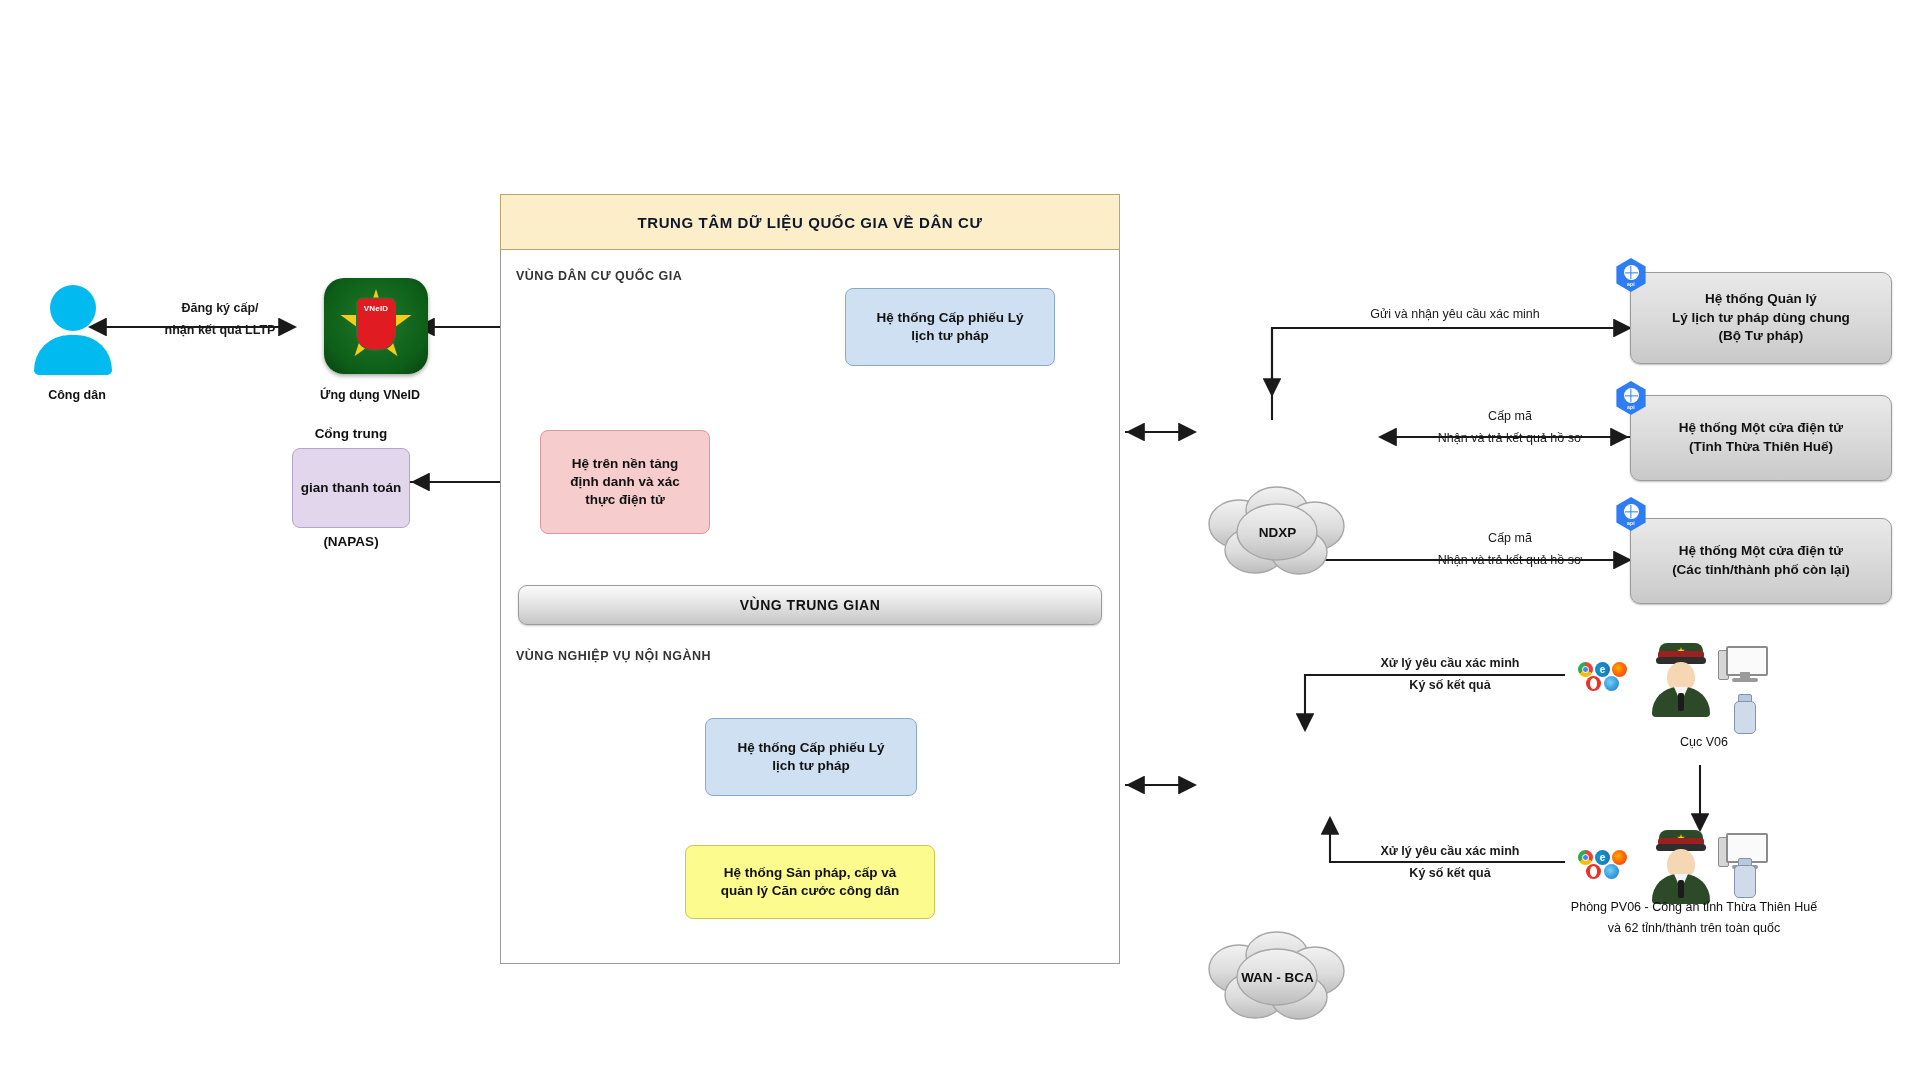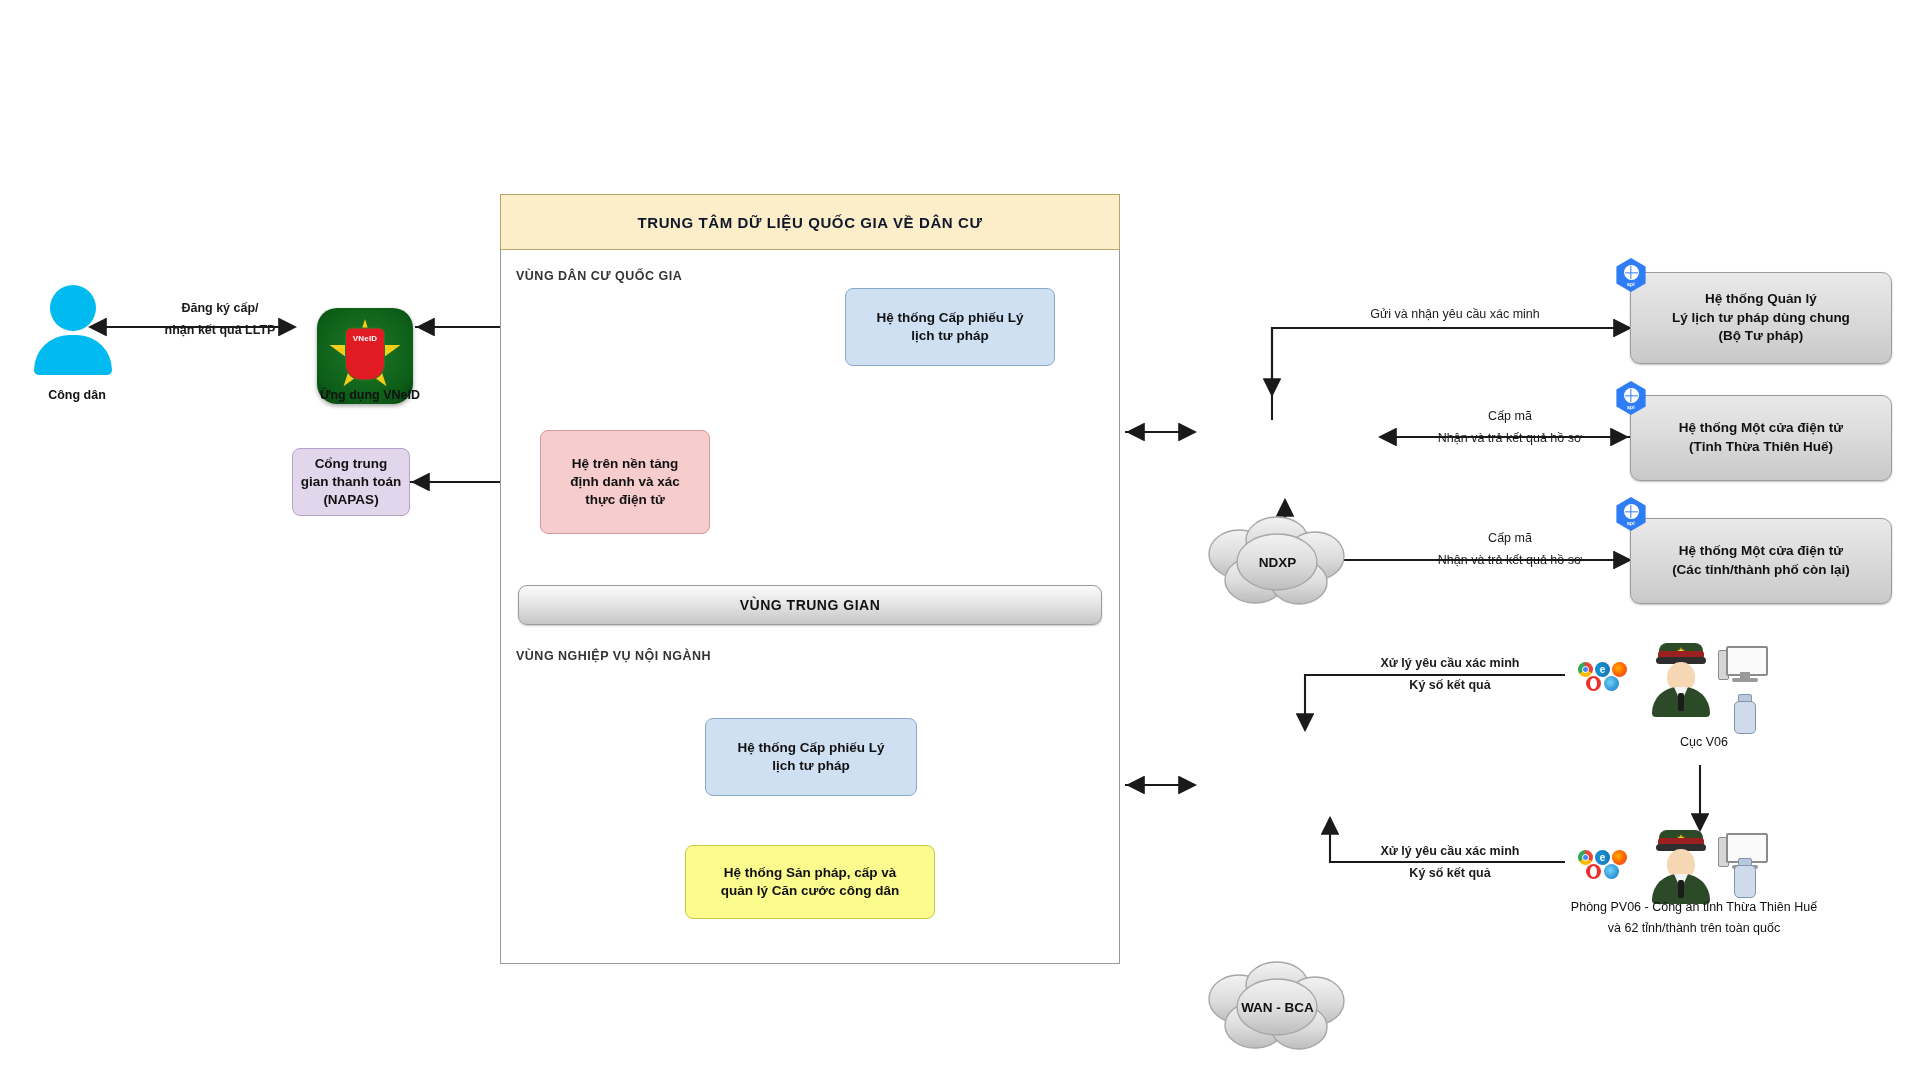--- a/index.html
+++ b/index.html
@@ -172,29 +172,29 @@
 
   <div class="abs" style="left:18px;top:285px;width:110px;height:95px;">
     <div class="person-head" style="left:32px;top:0;width:46px;height:46px;"></div>
     <div class="person-body" style="left:16px;top:50px;width:78px;height:40px;"></div>
   </div>
   <div class="abs cap" style="left:0px;top:388px;width:146px;">Công dân</div>
 
   <div class="abs lbl" style="left:130px;top:300px;width:180px;">Đăng ký cấp/</div>
   <div class="abs lbl" style="left:130px;top:322px;width:180px;">nhận kết quả LLTP</div>
 
-  <div class="abs vneid" style="left:317px;top:278px;width:96px;height:96px;margin-top:30px;">
+  <div class="abs vneid" style="left:324px;top:278px;width:104px;height:96px;">
     <div class="star"></div>
     <div class="shield">
       <span>VNeID</span>
     </div>
   </div>
   <div class="abs cap" style="left:276px;top:388px;width:180px;">Ứng dụng VNeID</div>
 
-  <div class="abs box box-purple ctr" style="left:292px;top:448px;width:118px;height:68px;flex-direction:column;">
+  <div class="abs box box-purple ctr" style="left:292px;top:448px;width:118px;height:80px;flex-direction:column;gap:36px;">
     <div>Cổng trung</div>
     <div>gian thanh toán</div>
     <div>(NAPAS)</div>
   </div>
 
   <div class="abs panel-header ctr" style="left:500px;top:194px;width:620px;height:56px;">
     <div class="t">TRUNG TÂM DỮ LIỆU QUỐC GIA VỀ DÂN CƯ</div>
   </div>
   <div class="abs panel-body" style="left:500px;top:250px;width:620px;height:714px;"></div>
 

